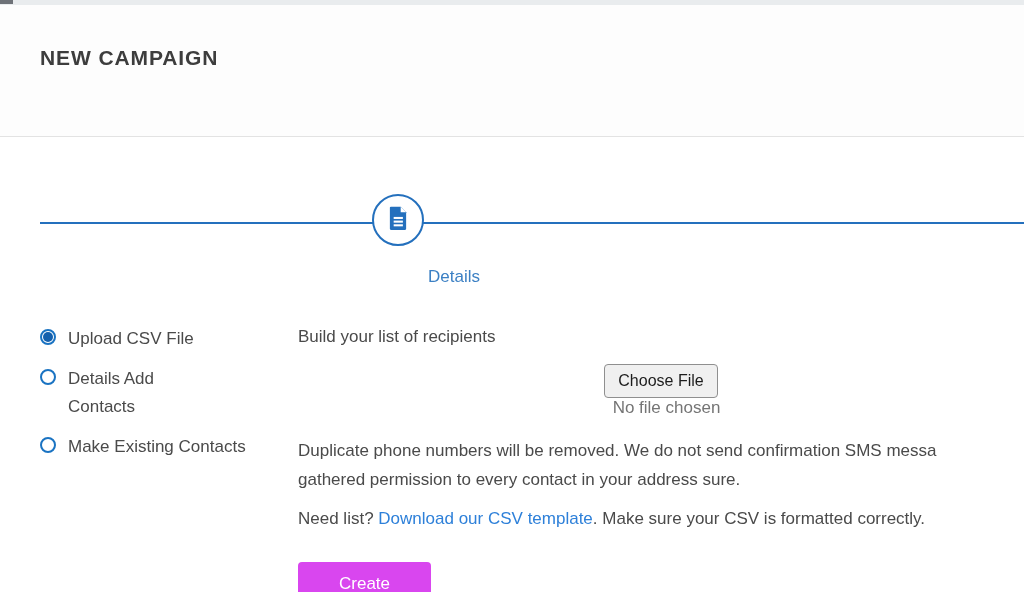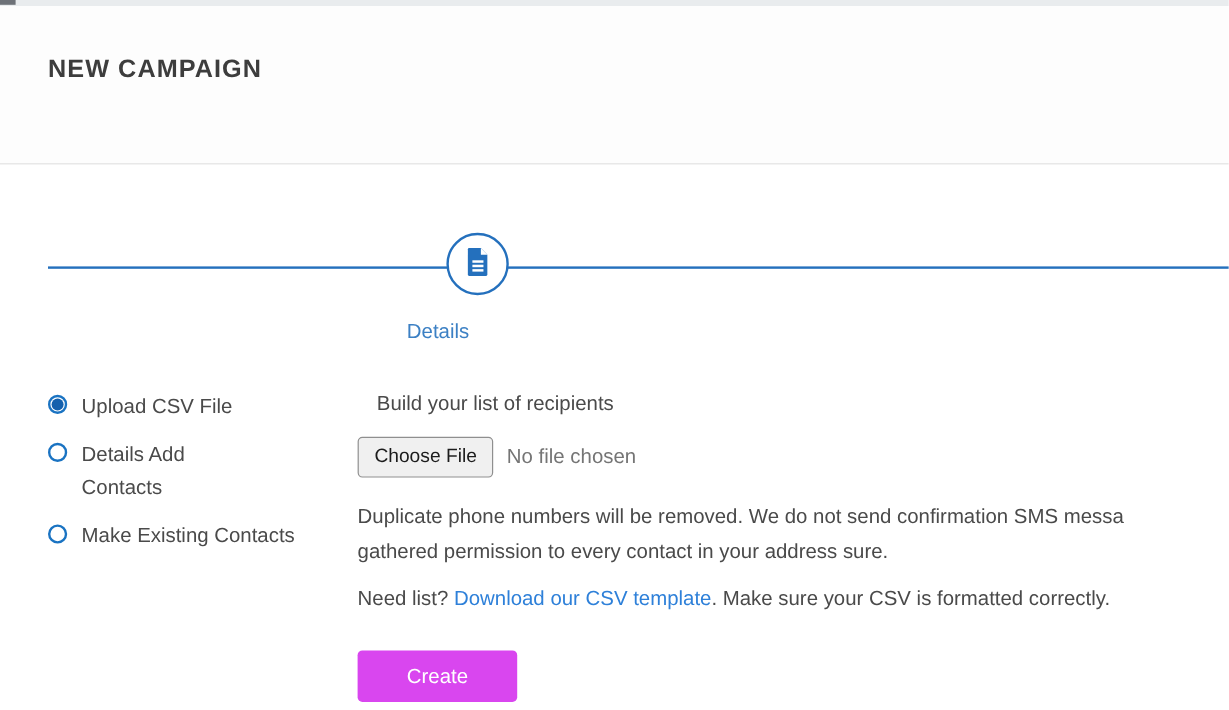--- a/index.html
+++ b/index.html
@@ -25,43 +25,43 @@
   .stepper { position: relative; height: 160px; }
   .step-line { position: absolute; top: 85px; left: 40px; right: 0; height: 2px; background: #2470bd; }
   .step-circle {
     position: absolute; top: 57px; left: 372px;
     width: 52px; height: 52px; border-radius: 50%;
     background: #ffffff; border: 2px solid #2470bd;
     display: flex; align-items: center; justify-content: center;
     cursor: pointer;
   }
   .step-label {
-    position: absolute; top: 130px; left: 339px; width: 128px;
-    text-align: left; font-size: 17px; color: #3c80c4;
+    position: absolute; top: 130px; left: 352px; width: 128px;
+    text-align: right; font-size: 17px; color: #3c80c4;
   }
 
   
   .content { display: flex; margin-top: 28px; }
 
   .radio-group { margin-left: 40px; width: 230px; flex-shrink: 0; }
   .radio-item { display: flex; align-items: flex-start; margin-bottom: 12px; cursor: pointer; }
   .radio {
     width: 16px; height: 16px; border: 2px solid #1a73c2; border-radius: 50%;
     background: #fff; margin: 4px 12px 0 0; flex-shrink: 0;
     display: flex; align-items: center; justify-content: center;
   }
   .radio .dot { width: 10px; height: 10px; border-radius: 50%; background: #1460ad; display: none; }
   .radio-item.selected .radio .dot { display: block; }
   .radio-label { font-size: 17px; line-height: 28px; color: #4a4a4a; }
   .radio-label.narrow { max-width: 130px; }
 
   .pane { margin-left: 28px; flex: 1; min-width: 0; }
-  .pane-heading { margin: 2px 0 0 16px; font-size: 17px; font-weight: normal; color: #4a4a4a; }
+  .pane-heading { margin: 2px 0 0 0; font-size: 17px; font-weight: normal; color: #4a4a4a; }
 
-  .file-row { margin-top: 17px; display: flex; align-items: center; }
+  .file-row { margin-top: 17px; display: flex; align-items: center; flex-direction: column; }
   .file-btn {
     font-family: inherit; font-size: 16px; color: #1c1c1c;
     background: #f0f0f0; border: 1px solid #8f8f8f; border-radius: 4px;
     padding: 7px 13px; cursor: pointer;
   }
   .file-status { margin-left: 11px; font-size: 17px; color: #757575; }
 
   .note { margin-top: 18px; font-size: 17px; line-height: 29px; color: #4a4a4a; }
   .note-line1 { white-space: nowrap; }
 

